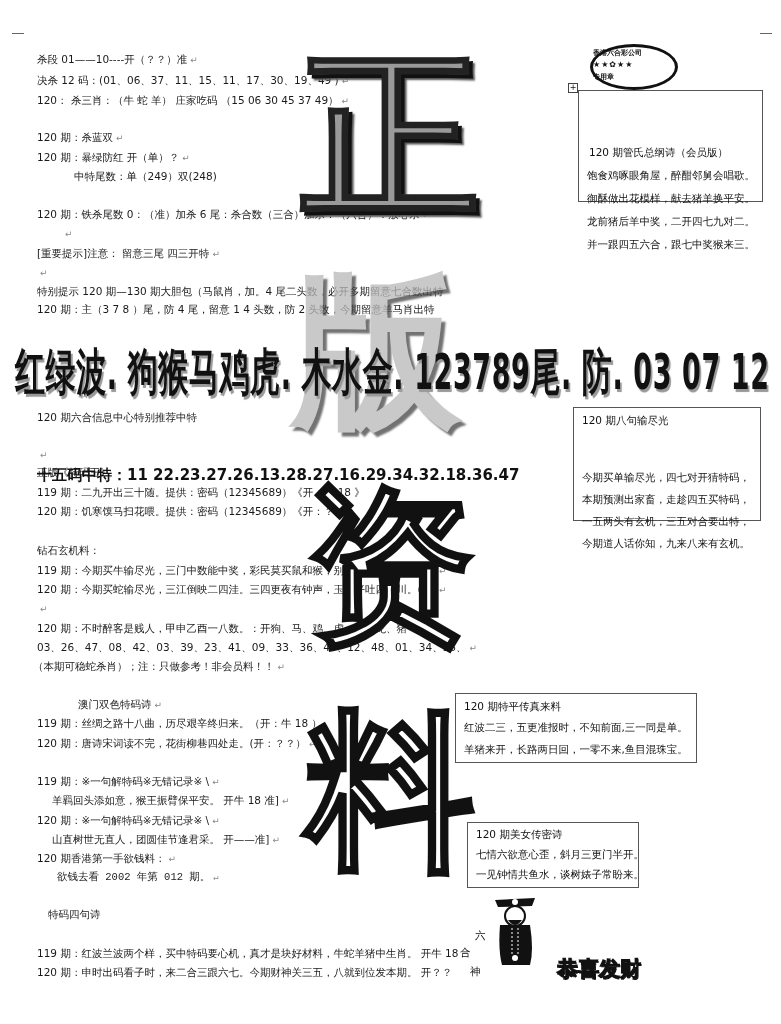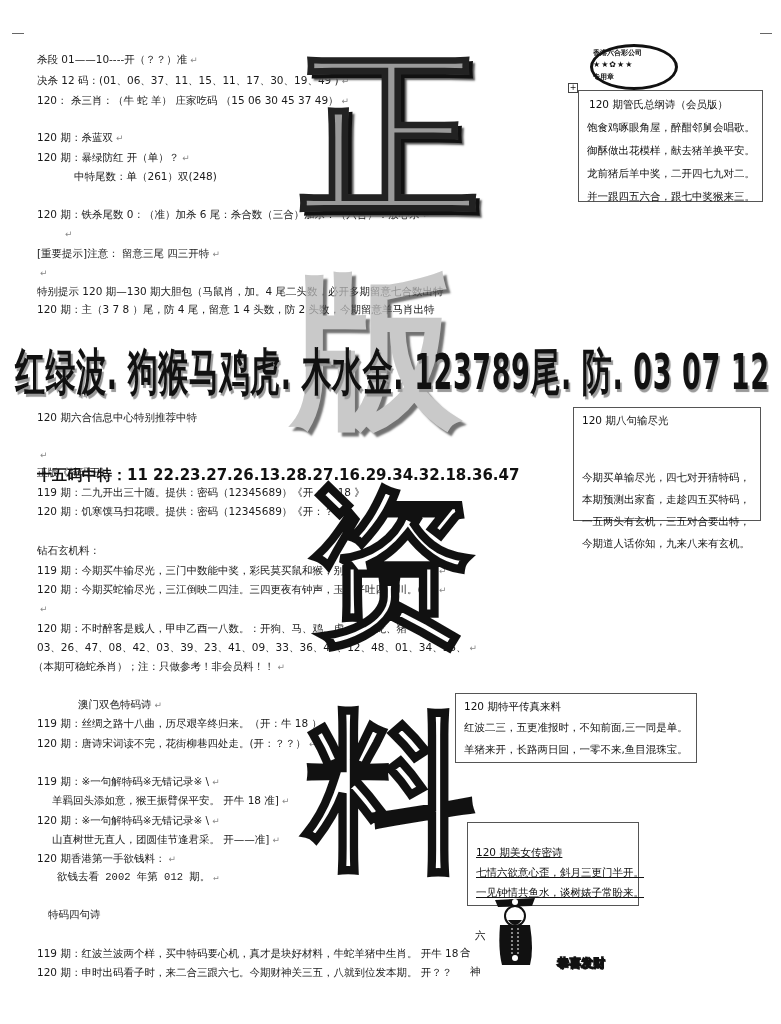--- a/index.html
+++ b/index.html
@@ -24,21 +24,21 @@
             transform:scaleX(0.60); transform-origin:left center; letter-spacing:1px;
             text-shadow:3px 3px 1px #999; }
   .fifteen { position:absolute; left:37px; top:425px; font-size:15px; font-weight:bold; white-space:nowrap; z-index:3;margin-top:41px; }
   .box { position:absolute; border:1px solid #555; background:#fff; z-index:4; font-size:10.5px; }
   .box .row { height:23px; line-height:23px; padding-left:8px; white-space:nowrap; }
   .stamp { position:absolute; left:590px; top:44px; width:82px; height:40px; border:3px solid #111;
            border-radius:50%; z-index:4; text-align:left; font-size:7px; font-weight:bold; line-height:12px; }
   .stamp .stars { font-size:8px; letter-spacing:1px; }
   .plus-handle { position:absolute; left:568px; top:83px; width:8px; height:8px; border:1px solid #444; font-size:8px; line-height:8px; text-align:center; z-index:5; }
   .caishen { position:absolute; left:490px; top:890px; width:50px; height:80px; z-index:4; }
-  .congrats { position:absolute; left:557px; top:955px; font-size:12px; font-weight:bold; color:#fff;
+  .congrats { position:absolute; left:557px; top:955px; font-size:21px; font-weight:bold; color:#fff;
               -webkit-text-stroke:1.2px #111; text-shadow:1px 1px 0 #111; z-index:4; white-space:nowrap; }
   .side-char { position:absolute; font-size:10.5px; z-index:4; }
 </style>
 </head>
 <body>
 
 <div class="page">
 
   <div class="corner-mark" style="left:12px;top:33px;"></div>
   <div class="corner-mark" style="left:760px;top:33px;"></div>
@@ -46,21 +46,21 @@
   <div class="line" style="top:37px;height:6px;overflow:hidden;opacity:0.6;">
     
   </div>
 
   <div class="line" style="top:52px;"><span>杀段 01——10----开（？？）准</span><span class="ret">↵</span></div>
   <div class="line" style="top:73px;"><span>决杀 12 码：(01、06、37、11、15、11、17、30、19、49 )</span><span class="ret">↵</span></div>
   <div class="line" style="top:93px;"><span>120：  杀三肖：（牛 蛇 羊） 庄家吃码 （15 06 30 45 37 49）</span><span class="ret">↵</span></div>
 
   <div class="line" style="top:130px;"><span>120 期：杀蓝双</span><span class="ret">↵</span></div>
   <div class="line" style="top:150px;"><span>120 期：暴绿防红 开（单）？</span><span class="ret">↵</span></div>
-  <div class="line" style="top:169px;left:74px;"><span>中特尾数：单（261）双(248)</span></div>
+  <div class="line" style="top:169px;left:74px;"><span>中特尾数：单（249）双(248)</span></div>
 
   <div class="line" style="top:207px;"><span>120 期：铁杀尾数 0：（准）加杀 6 尾：杀合数（三合）加杀：（六合）：放心杀</span><span class="ret">↵</span></div>
   <div class="line" style="top:226px;left:62px;"><span class="ret">↵</span></div>
   <div class="line" style="top:246px;"><span>[重要提示]注意：    留意三尾      四三开特</span><span class="ret">↵</span></div>
   <div class="line" style="top:265px;"><span class="ret">↵</span></div>
   <div class="line" style="top:284px;"><span>特别提示 120 期—130 期大胆包（马鼠肖，加。4 尾二头数，必开多期留意七合数出特</span></div>
   <div class="line" style="top:302px;"><span>120 期：主（3   7   8 ）尾，防 4 尾，留意 1   4 头数，防 2 头数，今期留意羊马肖出特</span></div>
 
   <div class="banner">红绿波. 狗猴马鸡虎. 木水金. 123789尾. 防. 03  07  12  23  28  17  41  37</div>
 
@@ -101,21 +101,21 @@
   <div class="big-char liao">料</div>
 
   <div class="stamp">
     <div>香港六合彩公司</div>
     <div class="stars">★★✿★★</div>
     <div>专用章</div>
   </div>
   <div class="plus-handle">+</div>
 
   <div class="box" style="left:578px;top:90px;width:183px;height:108px;padding-top:2px;">
-    <div class="row" style="padding-left:10px;">120 期管氏总纲诗（会员版）</div>
+    <div class="row" style="padding-left:10px;margin-top:48px;">120 期管氏总纲诗（会员版）</div>
     <div class="row">饱食鸡啄眼角屋，醉酣邻舅会唱歌。</div>
     <div class="row">御酥做出花模样，献去猪羊换平安。</div>
     <div class="row">龙前猪后羊中奖，二开四七九对二。</div>
     <div class="row">并一跟四五六合，跟七中奖猴来三。</div>
   </div>
 
   <div class="box" style="left:573px;top:407px;width:186px;height:110px;padding-top:2px;">
     <div class="row" style="height:20px;line-height:20px;">120 期八句输尽光</div>
     <div class="row" style="height:22px;line-height:22px;margin-top:36px;">今期买单输尽光，四七对开猜特码，</div>
     <div class="row" style="height:22px;line-height:22px;">本期预测出家畜，走趁四五买特码，</div>
@@ -123,21 +123,21 @@
     <div class="row" style="height:22px;line-height:22px;">今期道人话你知，九来八来有玄机。</div>
   </div>
 
   <div class="box" style="left:455px;top:693px;width:240px;height:66px;padding-top:2px;">
     <div class="row" style="height:20px;line-height:20px;">120 期特平传真来料</div>
     <div class="row" style="height:22px;line-height:22px;">红波二三，五更准报时，不知前面,三一同是单。</div>
     <div class="row" style="height:22px;line-height:22px;">羊猪来开，长路两日回，一零不来,鱼目混珠宝。</div>
   </div>
 
 
-  <div class="box" style="left:467px;top:822px;width:170px;height:62px;padding-top:20px;text-decoration:underline;">
+  <div class="box" style="left:467px;top:822px;width:170px;height:62px;padding-top:2px;">
     <div class="row" style="height:19px;line-height:19px;">120 期美女传密诗</div>
     <div class="row" style="height:20px;line-height:20px;">七情六欲意心歪，斜月三更门半开。</div>
     <div class="row" style="height:20px;line-height:20px;">一见钟情共鱼水，谈树婊子常盼来。</div>
   </div>
 
   <svg class="caishen" viewBox="0 0 50 80">
     <path d="M5 10 L45 8 L42 16 L8 17 Z" fill="#111"></path>
     <circle cx="25" cy="12" r="3" fill="#fff"></circle>
     <ellipse cx="25" cy="26" rx="10" ry="10" fill="#fff" stroke="#111" stroke-width="2"></ellipse>
     <path d="M18 30 Q25 40 32 30" fill="#111"></path>

